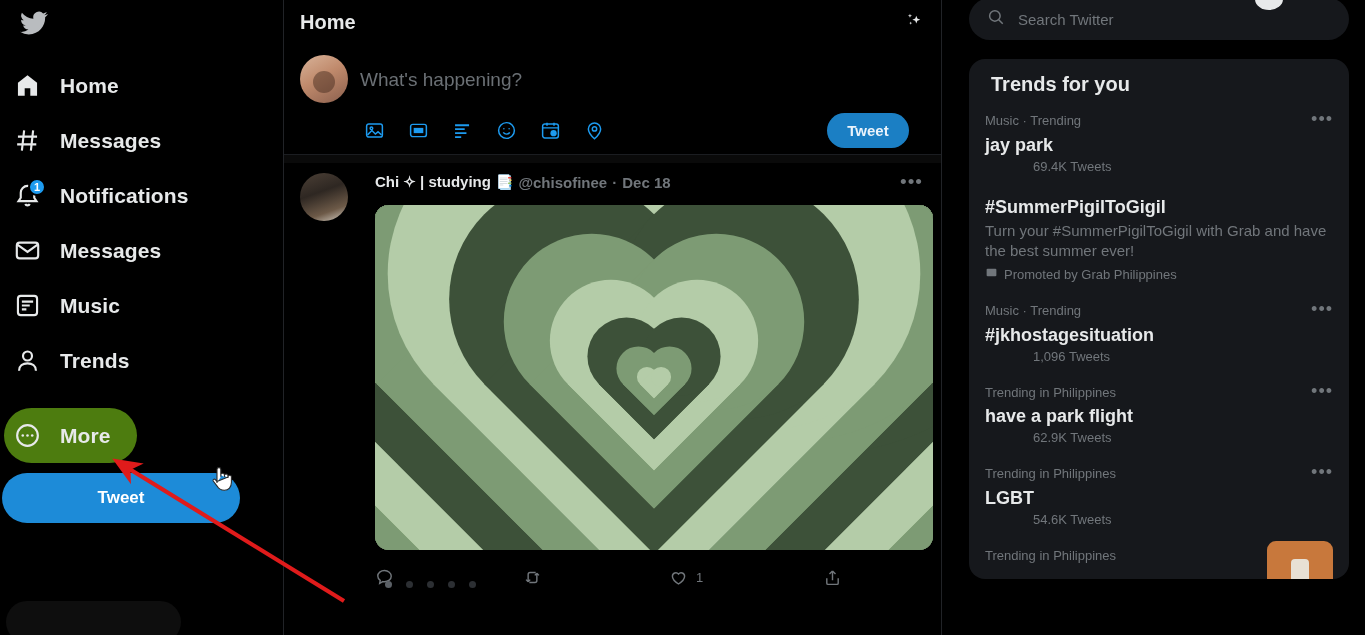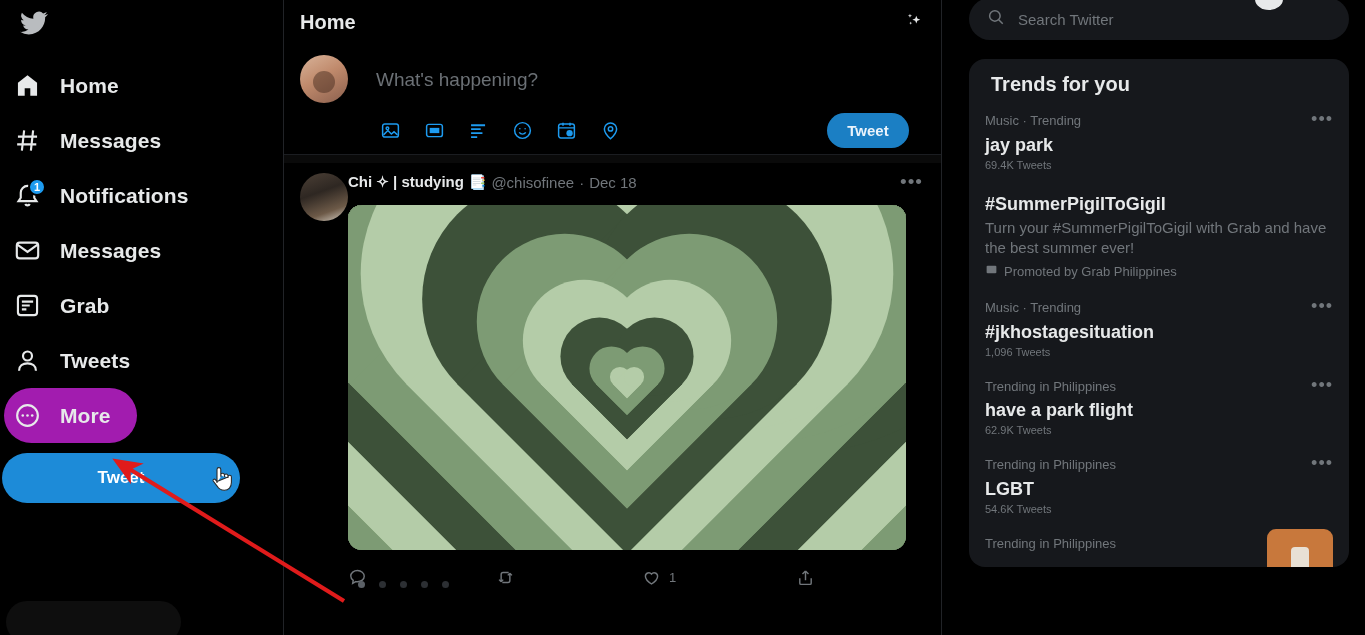--- a/index.html
+++ b/index.html
@@ -22,21 +22,21 @@
   .twitter-logo { width:56px; height:46px; display:flex; align-items:center; justify-content:center; margin-left:2px; }
   .twitter-logo svg { width:28px; height:28px; fill:#b9bcbf; }
 
   .nav { margin-top:12px; }
   .nav-item {
     display:flex; align-items:center; gap:18px;
     height:55px; padding:0 14px 0 8px;
     border-radius:28px; width:max-content;
     cursor:pointer; position:relative;
   }
-  .nav-item.active-hover { background:#a21caf; padding-right:26px; }
+  .nav-item.active-hover { background:#4d7c0f; padding-right:26px;margin-top:20px; }
   .nav-icon { width:30px; height:30px; display:flex; align-items:center; justify-content:center; position:relative; flex:0 0 30px;}
   .nav-icon svg { width:27px; height:27px; fill:none; stroke:#e7e9ea; stroke-width:1.9; }
   .nav-icon svg.filled { fill:#e7e9ea; stroke:none; }
   .nav-label { font-size:21px; font-weight:700; letter-spacing:.1px; color:#e7e9ea; white-space:nowrap; }
   .badge {
     position:absolute; top:-3px; right:-4px;
     min-width:18px; height:18px; border-radius:9px;
     background:#1d9bf0; color:#fff;
     font-size:11px; font-weight:700;
     display:flex; align-items:center; justify-content:center;
@@ -63,21 +63,21 @@
     border-left:1px solid #212327; border-right:1px solid #212327;
     background:#000; position:relative; overflow:hidden;
   }
   .main-header {
     height:45px; display:flex; align-items:center;
     justify-content:space-between; padding:0 16px;
   }
   .main-title { font-size:20px; font-weight:700; color:#e7e9ea; }
   .sparkle-icon svg { width:22px; height:22px; fill:#e7e9ea; }
 
-  .composer { display:flex; padding:10px 16px 6px 16px; gap:28px; }
+  .composer { display:flex; padding:10px 16px 6px 16px; gap:12px; }
   .avatar {
     width:48px; height:48px; border-radius:50%;
     flex:0 0 48px; overflow:hidden;
     background:linear-gradient(150deg,#d9b49a 0%,#c08a6c 45%,#8a5f4d 100%);
     position:relative;
   }
   .avatar.tweet-av {
     background:linear-gradient(160deg,#4c4036 0%,#2e2722 40%,#6d5a48 75%,#d8d2c8 100%);
   }
   .avatar .face {
@@ -92,26 +92,26 @@
   .ci svg { width:21px; height:21px; fill:none; stroke:#1d9bf0; stroke-width:1.7; }
   .tweet-btn-compose {
     width:82px; height:35px; border-radius:18px; background:#1b7fc4;
     color:#eaf3fb; font-size:15px; font-weight:700;
     display:flex; align-items:center; justify-content:center; cursor:pointer;
     border:none; font-family:"Liberation Sans", sans-serif;
     margin-right:16px;
   }
   .composer-divider { height:9px; background:#0a0a0a; border-top:1px solid #1b1d21; }
 
-  .tweet { display:flex; padding:10px 16px 0 16px; gap:0; }
+  .tweet { display:flex; padding:10px 16px 0 16px; gap:27px; }
   .tweet-body { flex:1; min-width:0; }
   .tweet-head { display:flex; align-items:center; gap:5px; font-size:15px; }
   .t-name { font-weight:700; color:#e7e9ea; white-space:nowrap; }
   .t-flag { font-size:14px; }
-  .t-handle, .t-sep, .t-date { color:#71767b; font-weight:400; white-space:nowrap; }
+  .t-handle, .t-sep, .t-date { color:#71767b; font-weight:700; white-space:nowrap; }
   .t-more { margin-left:auto; color:#71767b; font-size:19px; letter-spacing:1px; line-height:10px; padding-right:2px; cursor:pointer;}
   .tweet-media {
     margin-top:14px; width:558px; height:345px;
     border-radius:14px; overflow:hidden; position:relative;
     background:#6f8e68;
   }
   .hearts { position:absolute; inset:0; }
   .heart {
     position:absolute; left:50%; top:52%;
     transform:translate(-50%,-50%) rotate(-45deg);
@@ -156,21 +156,21 @@
   .search-input::placeholder { color:#71767b; }
 
   .trends-card {
     margin-top:19px; background:#16181c; border-radius:16px;
     overflow:hidden; padding-bottom:4px;
   }
   .trends-title { font-size:20px; font-weight:800; padding:14px 16px 6px 16px; color:#e7e9ea;margin-left:6px; }
   .trend { padding:9px 16px 10px 16px; position:relative; cursor:pointer; }
   .trend-meta { font-size:13px; color:#71767b; line-height:1.5; }
   .trend-name { font-size:18px; font-weight:700; color:#e7e9ea; margin-top:1px; line-height:1.45; }
-  .trend-count { font-size:11px; color:#71767b; margin-top:1px; }
+  .trend-count { font-size:13px; color:#71767b; margin-top:1px;margin-left:48px; }
   .trend-desc { font-size:15px; color:#71767b; line-height:1.35; margin-top:1px; }
   .promo { font-size:13px; color:#71767b; margin-top:5px; display:flex; align-items:center; gap:6px; }
   .promo-icon svg { width:13px; height:13px; fill:#71767b; }
   .trend-dots {
     position:absolute; right:16px; top:12px; color:#71767b;
     font-size:18px; letter-spacing:1px; line-height:10px; cursor:pointer;
   }
   .thumb {
     position:absolute; right:16px; bottom:-18px;
     width:66px; height:52px; border-radius:9px;
@@ -243,31 +243,31 @@
       </div>
 
 
       <div class="nav-item">
         <span class="nav-icon">
           <svg viewBox="0 0 24 24">
               <rect x="3.5" y="3.5" width="17" height="17" rx="2.5"></rect>
               <path d="M7 8.5h10M7 12h7M7 15.5h4"></path>
             </svg>
         </span>
-        <span class="nav-label">Grab</span>
+        <span class="nav-label">Music</span>
       </div>
 
       <div class="nav-item">
         <span class="nav-icon">
           <svg viewBox="0 0 24 24">
               <circle cx="12" cy="8" r="4"></circle>
               <path d="M4.5 21c0-4.2 3.4-6.5 7.5-6.5s7.5 2.3 7.5 6.5"></path>
             </svg>
         </span>
-        <span class="nav-label">Tweets</span>
+        <span class="nav-label">Trends</span>
       </div>
 
       <div class="nav-item active-hover">
         <span class="nav-icon">
           <svg viewBox="0 0 24 24">
               <circle cx="12" cy="12" r="9.2"></circle>
               <circle cx="7.8" cy="12" r="1.15" fill="#e7e9ea" stroke="none"></circle>
               <circle cx="12" cy="12" r="1.15" fill="#e7e9ea" stroke="none"></circle>
               <circle cx="16.2" cy="12" r="1.15" fill="#e7e9ea" stroke="none"></circle>
             </svg>

